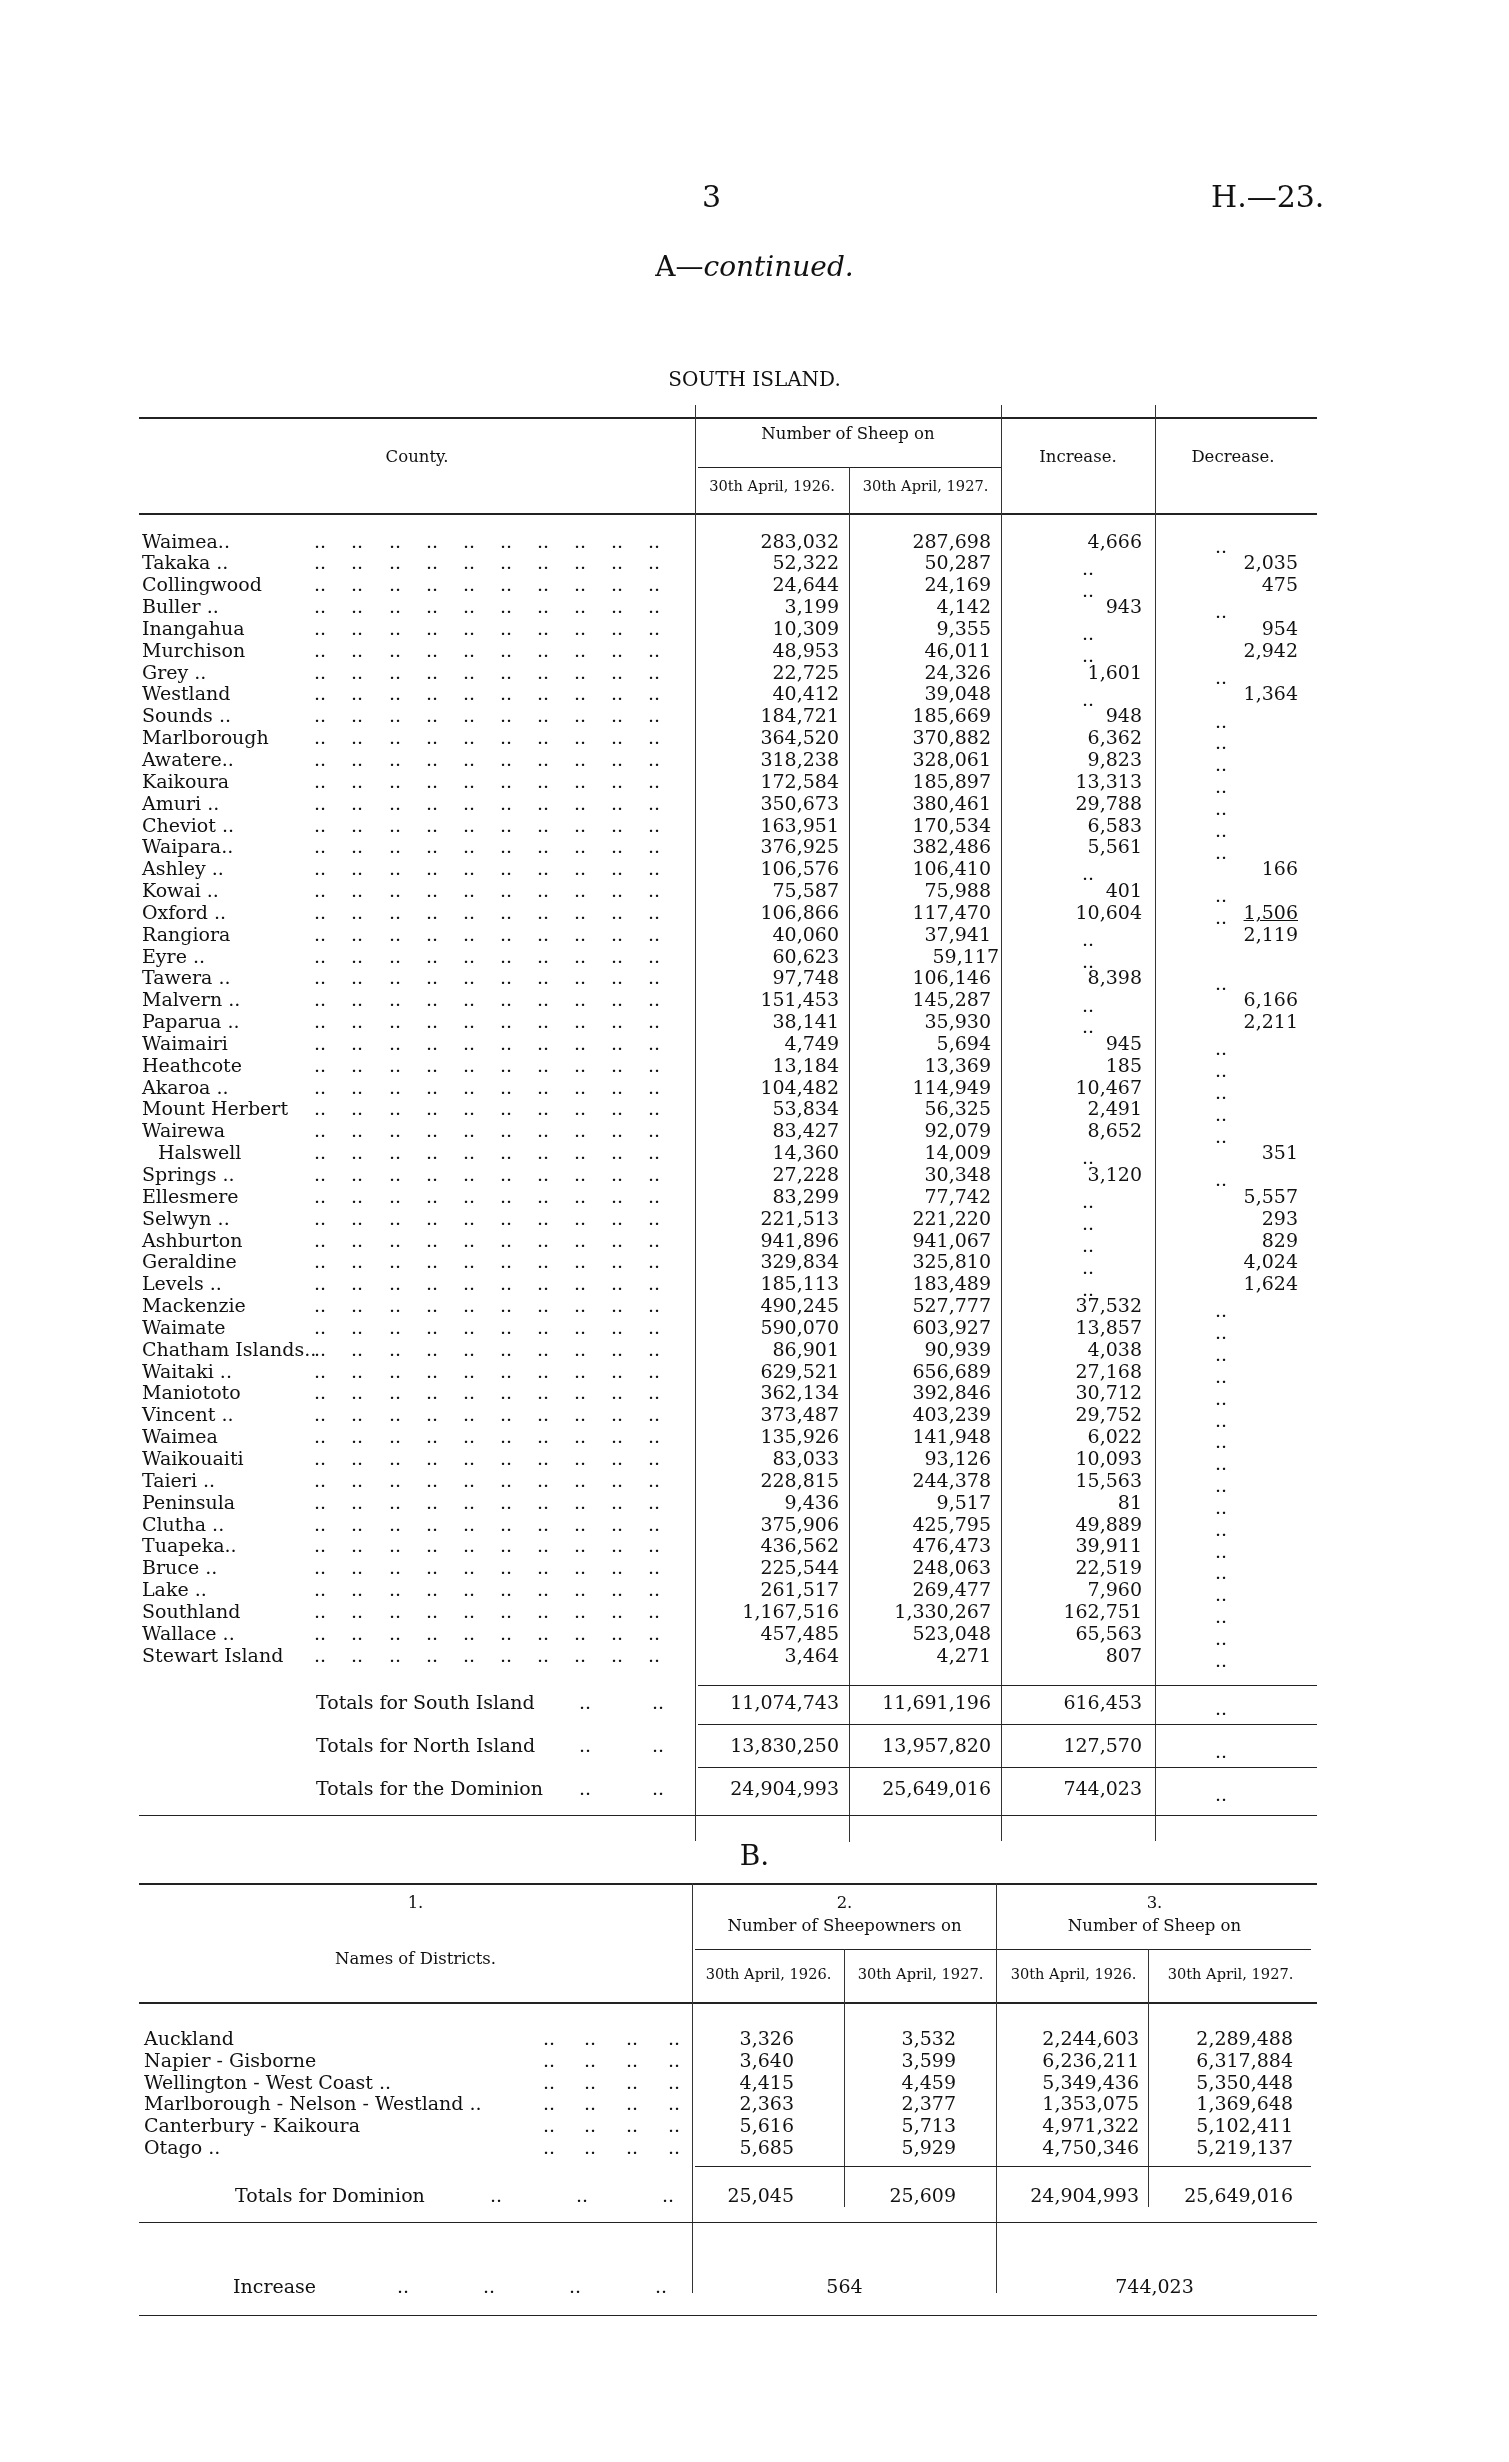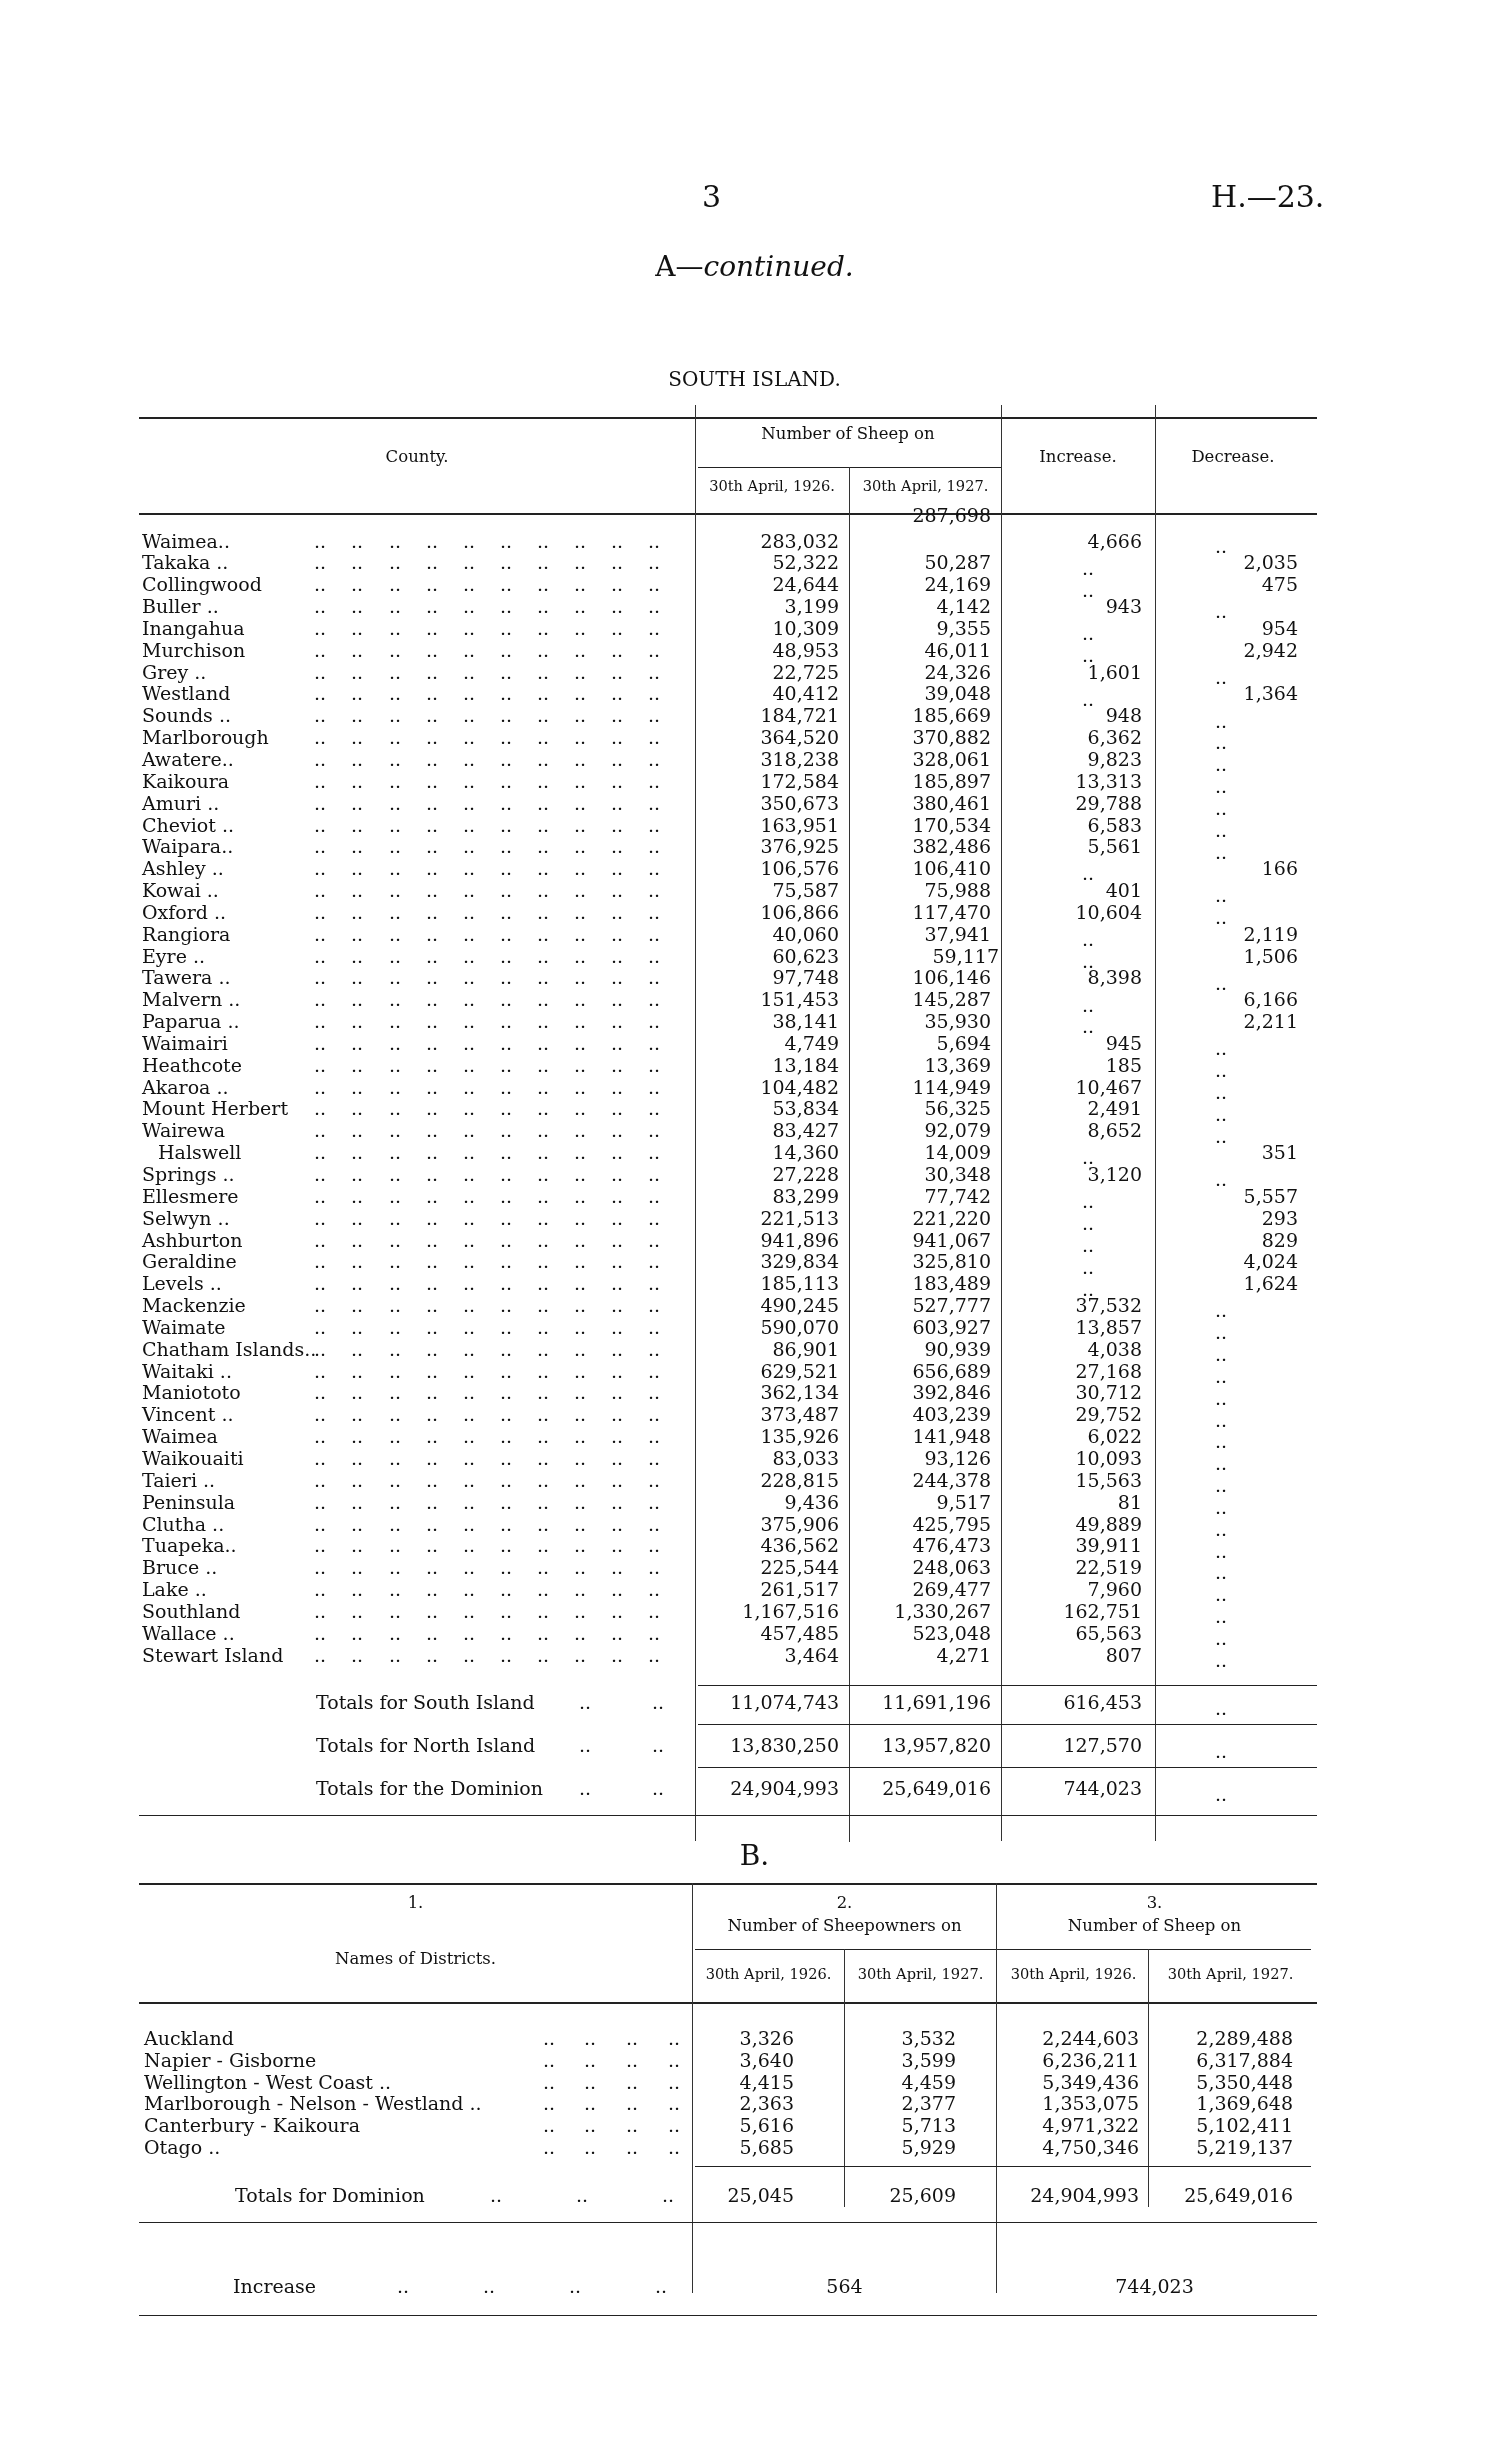--- a/index.html
+++ b/index.html
@@ -74,21 +74,21 @@
       <span class="dots" style="left:351px; top:530px;">..</span>
       <span class="dots" style="left:389px; top:530px;">..</span>
       <span class="dots" style="left:426px; top:530px;">..</span>
       <span class="dots" style="left:463px; top:530px;">..</span>
       <span class="dots" style="left:500px; top:530px;">..</span>
       <span class="dots" style="left:537px; top:530px;">..</span>
       <span class="dots" style="left:574px; top:530px;">..</span>
       <span class="dots" style="left:611px; top:530px;">..</span>
       <span class="dots" style="left:648px; top:530px;">..</span>
       <span class="num ca-1926" style="top:530px;">283,032</span>
-      <span class="num ca-1927" style="top:504px;">287,698</span>
+      <span class="num ca-1927" style="top:530px;">287,698</span>
       <span class="num ca-inc" style="top:530px;">4,666</span>
       <span class="num ca-dec" style="top:535px;text-align:left; left:1215px; width:auto;">..</span>
     </div>
     <div>
       <span class="rowtext ca-name" style="top:551px;">Takaka ..</span>
       <span class="dots" style="left:314px; top:551px;">..</span>
       <span class="dots" style="left:351px; top:551px;">..</span>
       <span class="dots" style="left:389px; top:551px;">..</span>
       <span class="dots" style="left:426px; top:551px;">..</span>
       <span class="dots" style="left:463px; top:551px;">..</span>
@@ -399,21 +399,21 @@
       <span class="dots" style="left:426px; top:945px;">..</span>
       <span class="dots" style="left:463px; top:945px;">..</span>
       <span class="dots" style="left:500px; top:945px;">..</span>
       <span class="dots" style="left:537px; top:945px;">..</span>
       <span class="dots" style="left:574px; top:945px;">..</span>
       <span class="dots" style="left:611px; top:945px;">..</span>
       <span class="dots" style="left:648px; top:945px;">..</span>
       <span class="num ca-1926" style="top:945px;">60,623</span>
       <span class="num ca-1927" style="top:945px;margin-left:8px;">59,117</span>
       <span class="num ca-inc" style="top:950px;text-align:left; left:1082px; width:auto;">..</span>
-      <span class="num ca-dec" style="top:945px;">1,506</span>
+      <span class="num ca-dec" style="top:901px;text-decoration:underline;">1,506</span>
     </div>
     <div>
       <span class="rowtext ca-name" style="top:966px;">Tawera ..</span>
       <span class="dots" style="left:314px; top:966px;">..</span>
       <span class="dots" style="left:351px; top:966px;">..</span>
       <span class="dots" style="left:389px; top:966px;">..</span>
       <span class="dots" style="left:426px; top:966px;">..</span>
       <span class="dots" style="left:463px; top:966px;">..</span>
       <span class="dots" style="left:500px; top:966px;">..</span>
       <span class="dots" style="left:537px; top:966px;">..</span>

